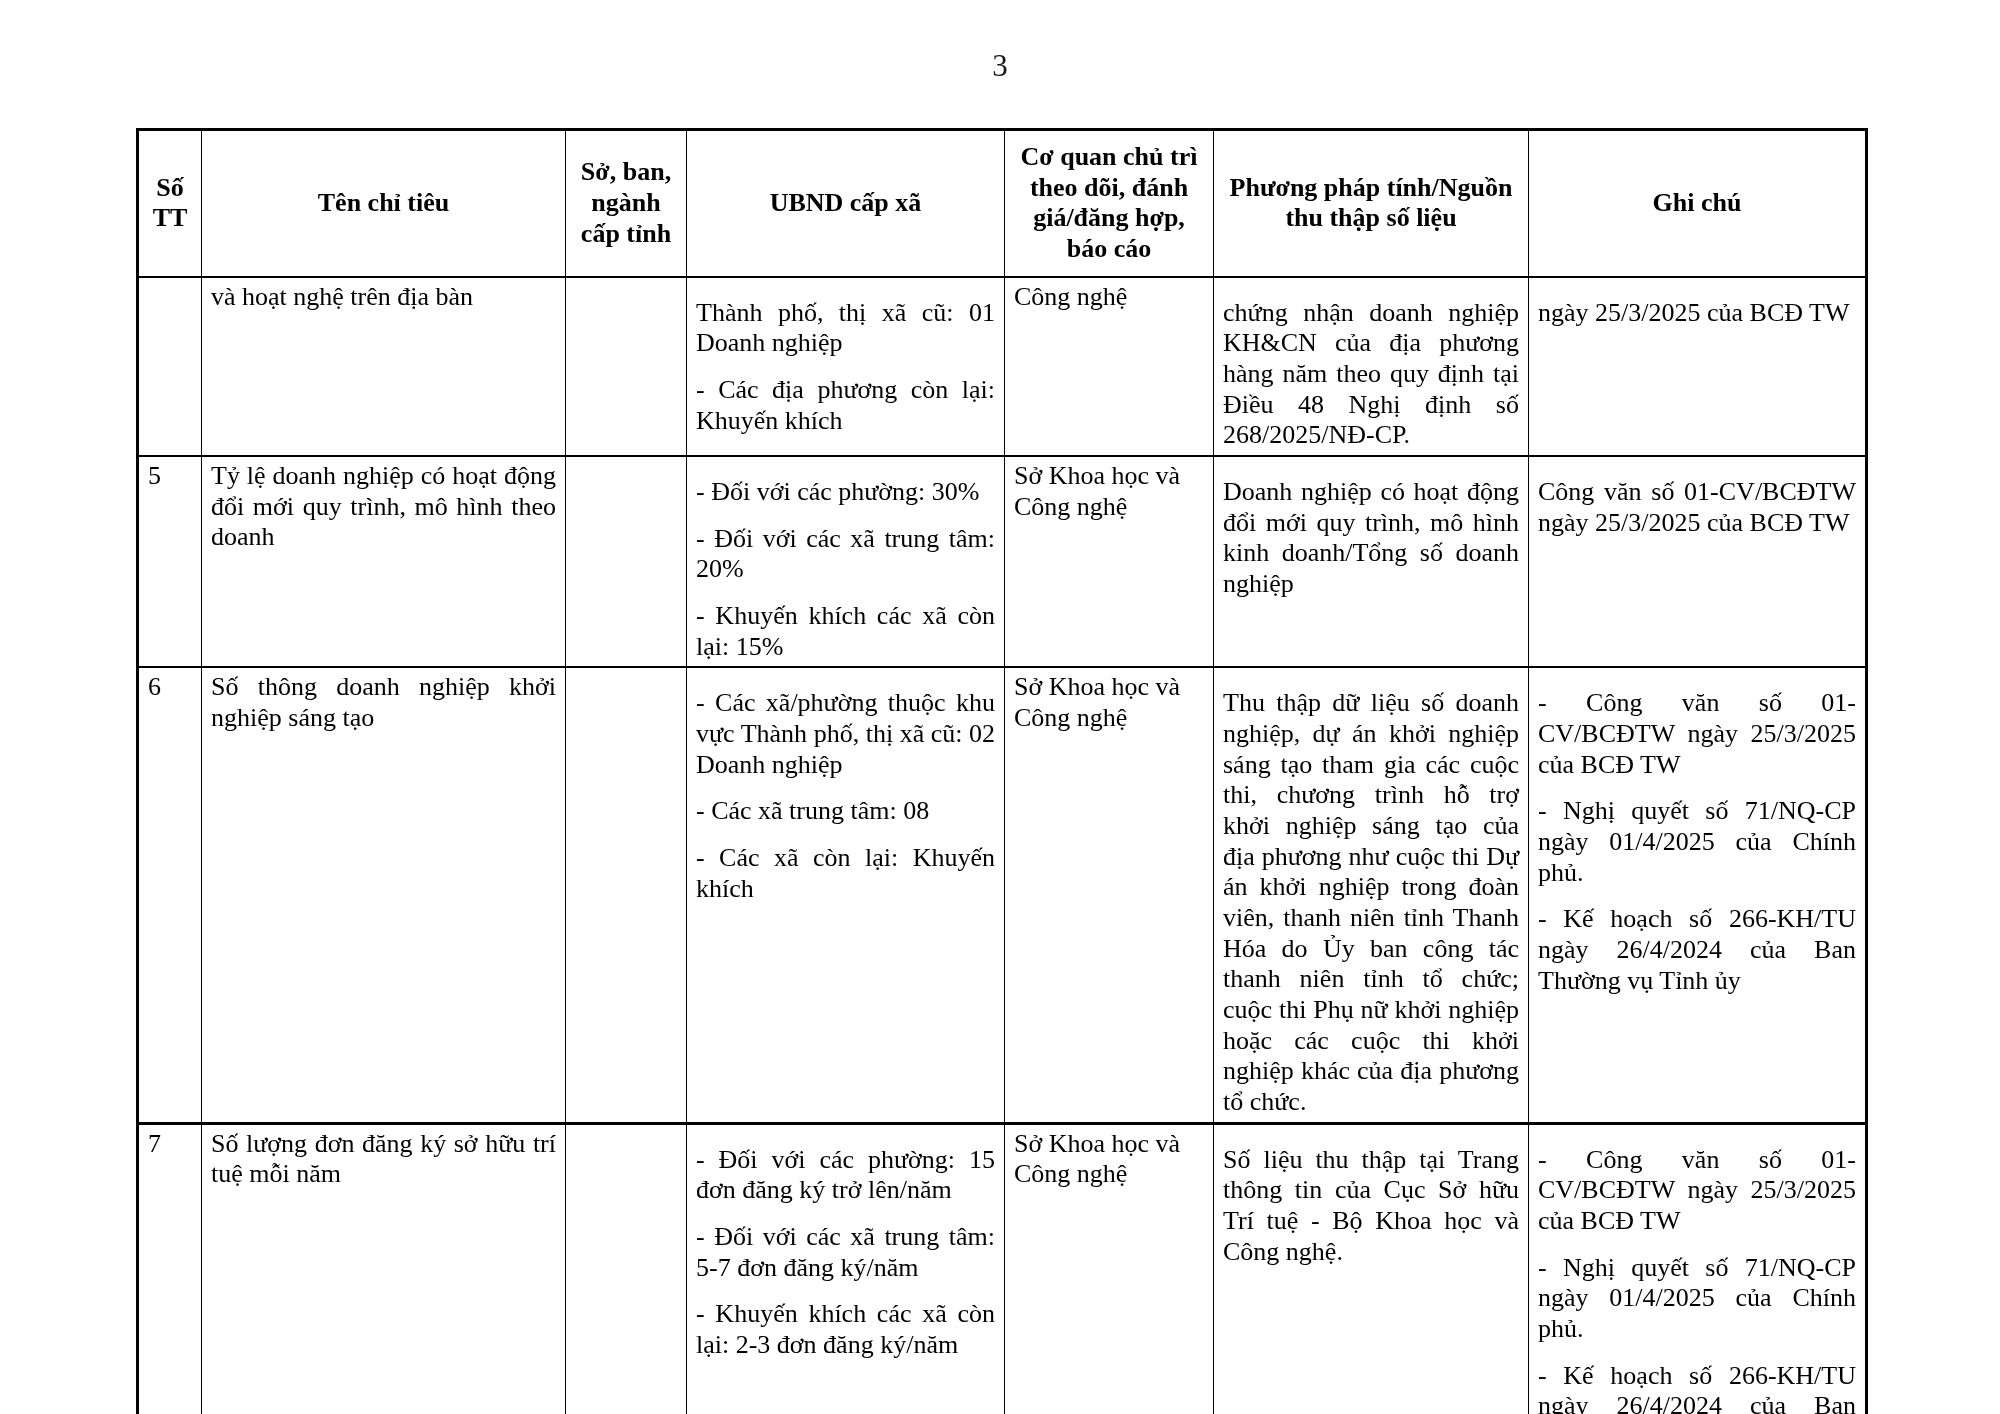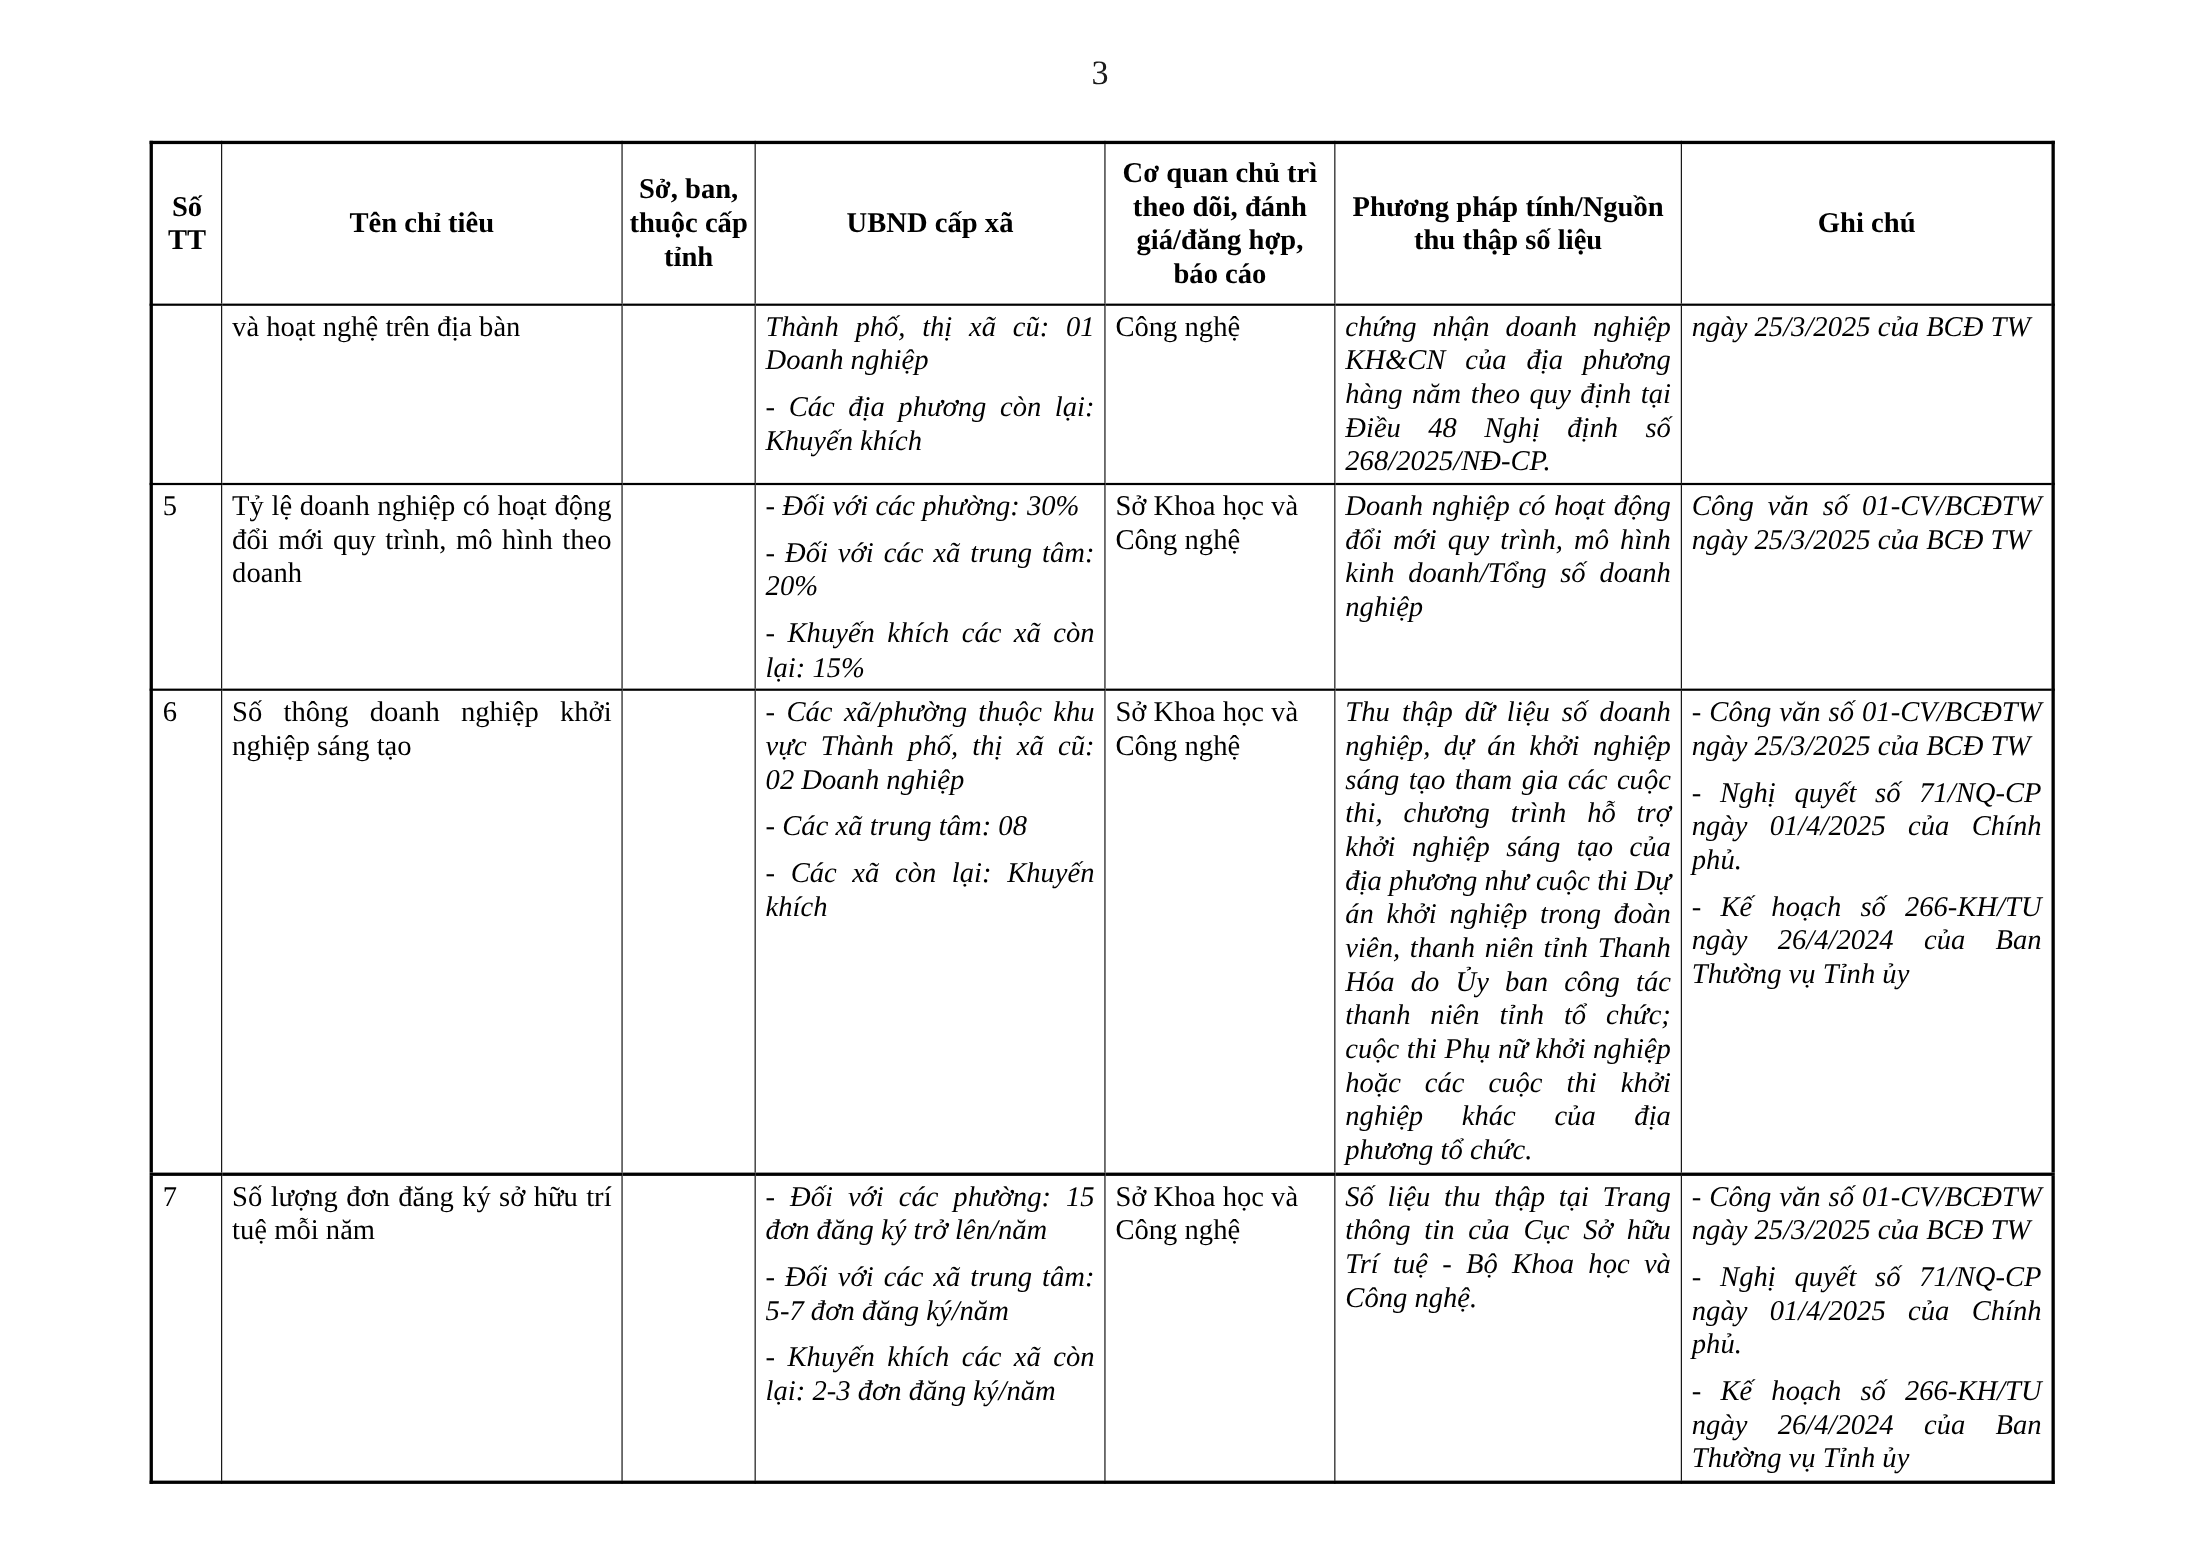--- a/index.html
+++ b/index.html
@@ -49,21 +49,21 @@
   }
   tr.row-a    { height: 161px; }
   tr.row-5    { height: 169px; }
   tr.row-6    { height: 416px; }
   tr.row-7    { height: 255px; }
   tr.row-7 td { border-top-width: 3px; }
   .vmid { vertical-align: middle; }
   .vtop { vertical-align: top; }
   .ctr  { }
   .just { text-align: justify; }
-  .doc-table p { margin: 0 0 12px 0; font-style: italic; }
+  .doc-table p { margin: 16px 0 12px 0; }
   .doc-table p:last-child { margin-bottom: 0; }
   .doc-table p.para { text-align: justify; }
 </style>
 </head>
 <body>
 
 <div class="page-number">3</div>
 
 <table class="doc-table">
   <colgroup>
@@ -72,21 +72,21 @@
     <col style="width:121px">
     <col style="width:318px">
     <col style="width:209px">
     <col style="width:315px">
     <col style="width:338px">
   </colgroup>
   <thead>
     <tr>
       <th>Số TT</th>
       <th>Tên chỉ tiêu</th>
-      <th>Sở, ban, thuộc cấp tỉnh</th>
+      <th>Sở, ban, ngành cấp tỉnh</th>
       <th>UBND cấp xã</th>
       <th>Cơ quan chủ trì theo dõi, đánh giá/đăng hợp, báo cáo</th>
       <th>Phương pháp tính/Nguồn thu thập số liệu</th>
       <th>Ghi chú</th>
     </tr>
   </thead>
   <tbody>
 
     <tr class="row-a">
       <td class="ctr vtop"></td>

